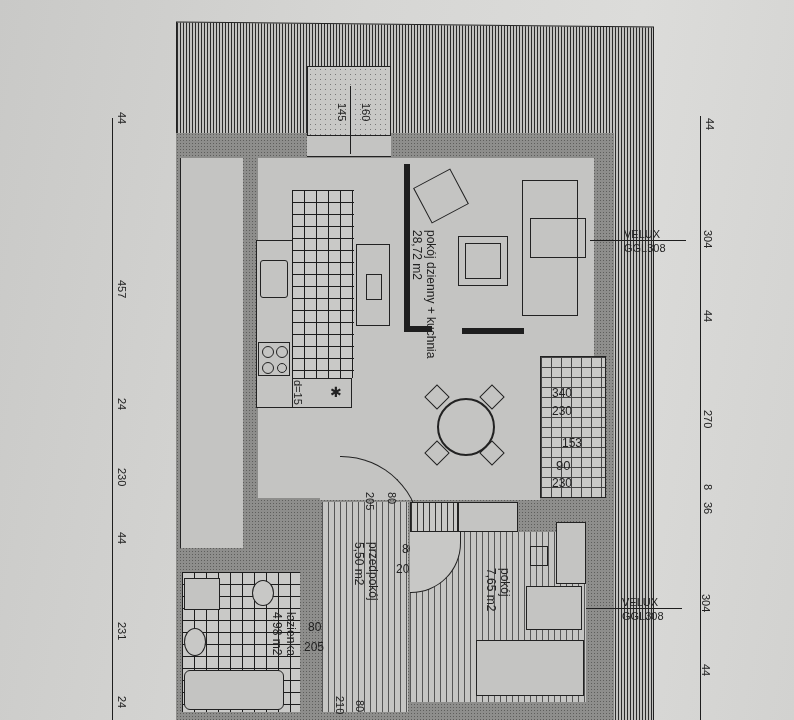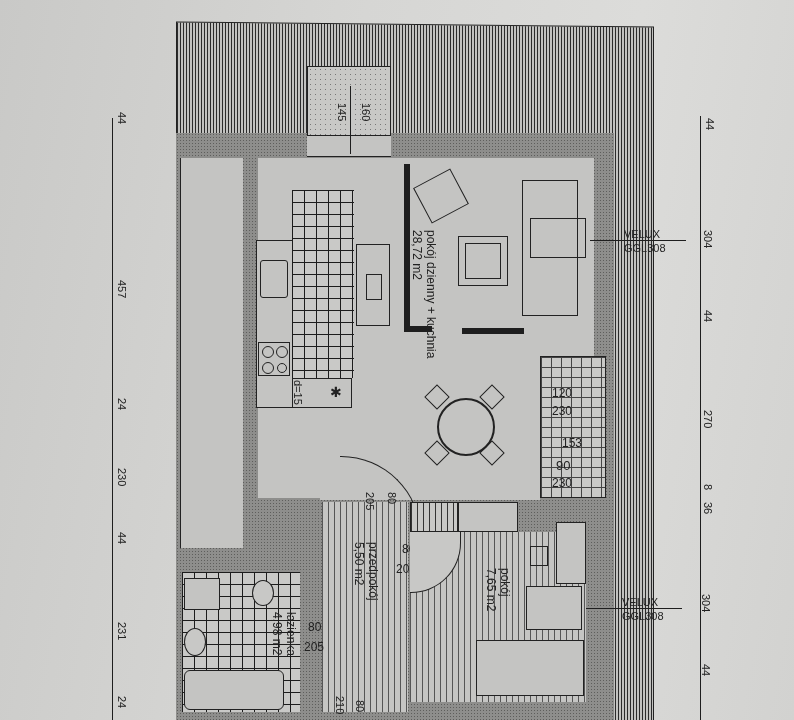--- a/index.html
+++ b/index.html
@@ -69,21 +69,21 @@
 <div class="abs txt vt" style="left:424px;top:230px;font-size:12px;">pokój dzienny + kuchnia</div>
 <div class="abs txt vt" style="left:410px;top:230px;font-size:12px;">28,72 m2</div>
 
 <div class="abs" style="left:437px;top:398px;width:54px;height:54px;border:2px solid #222;border-radius:50%;"></div>
 <div class="abs box" style="left:428px;top:388px;width:18px;height:18px;transform:rotate(45deg);"></div>
 <div class="abs box" style="left:483px;top:388px;width:18px;height:18px;transform:rotate(45deg);"></div>
 <div class="abs box" style="left:428px;top:444px;width:18px;height:18px;transform:rotate(45deg);"></div>
 <div class="abs box" style="left:483px;top:444px;width:18px;height:18px;transform:rotate(45deg);"></div>
 
 <div class="abs grid-sm" style="left:540px;top:356px;width:64px;height:140px;border:1px solid #222;"></div>
-<div class="abs txt" style="left:552px;top:386px;font-size:12px;">120</div>
+<div class="abs txt" style="left:552px;top:386px;font-size:12px;">340</div>
 <div class="abs txt" style="left:552px;top:404px;font-size:12px;">230</div>
 <div class="abs txt" style="left:562px;top:436px;font-size:12px;">153</div>
 <div class="abs txt" style="left:556px;top:458px;font-size:13px;">90</div>
 <div class="abs txt" style="left:552px;top:476px;font-size:12px;">230</div>
 
 <div class="abs planks" style="left:322px;top:502px;width:86px;height:210px;"></div>
 <div class="abs txt vt" style="left:366px;top:542px;font-size:12px;">przedpokój</div>
 <div class="abs txt vt" style="left:352px;top:542px;font-size:12px;">5,50 m2</div>
 <div class="abs txt vt" style="left:386px;top:492px;">80</div>
 <div class="abs txt vt" style="left:364px;top:492px;">205</div>

